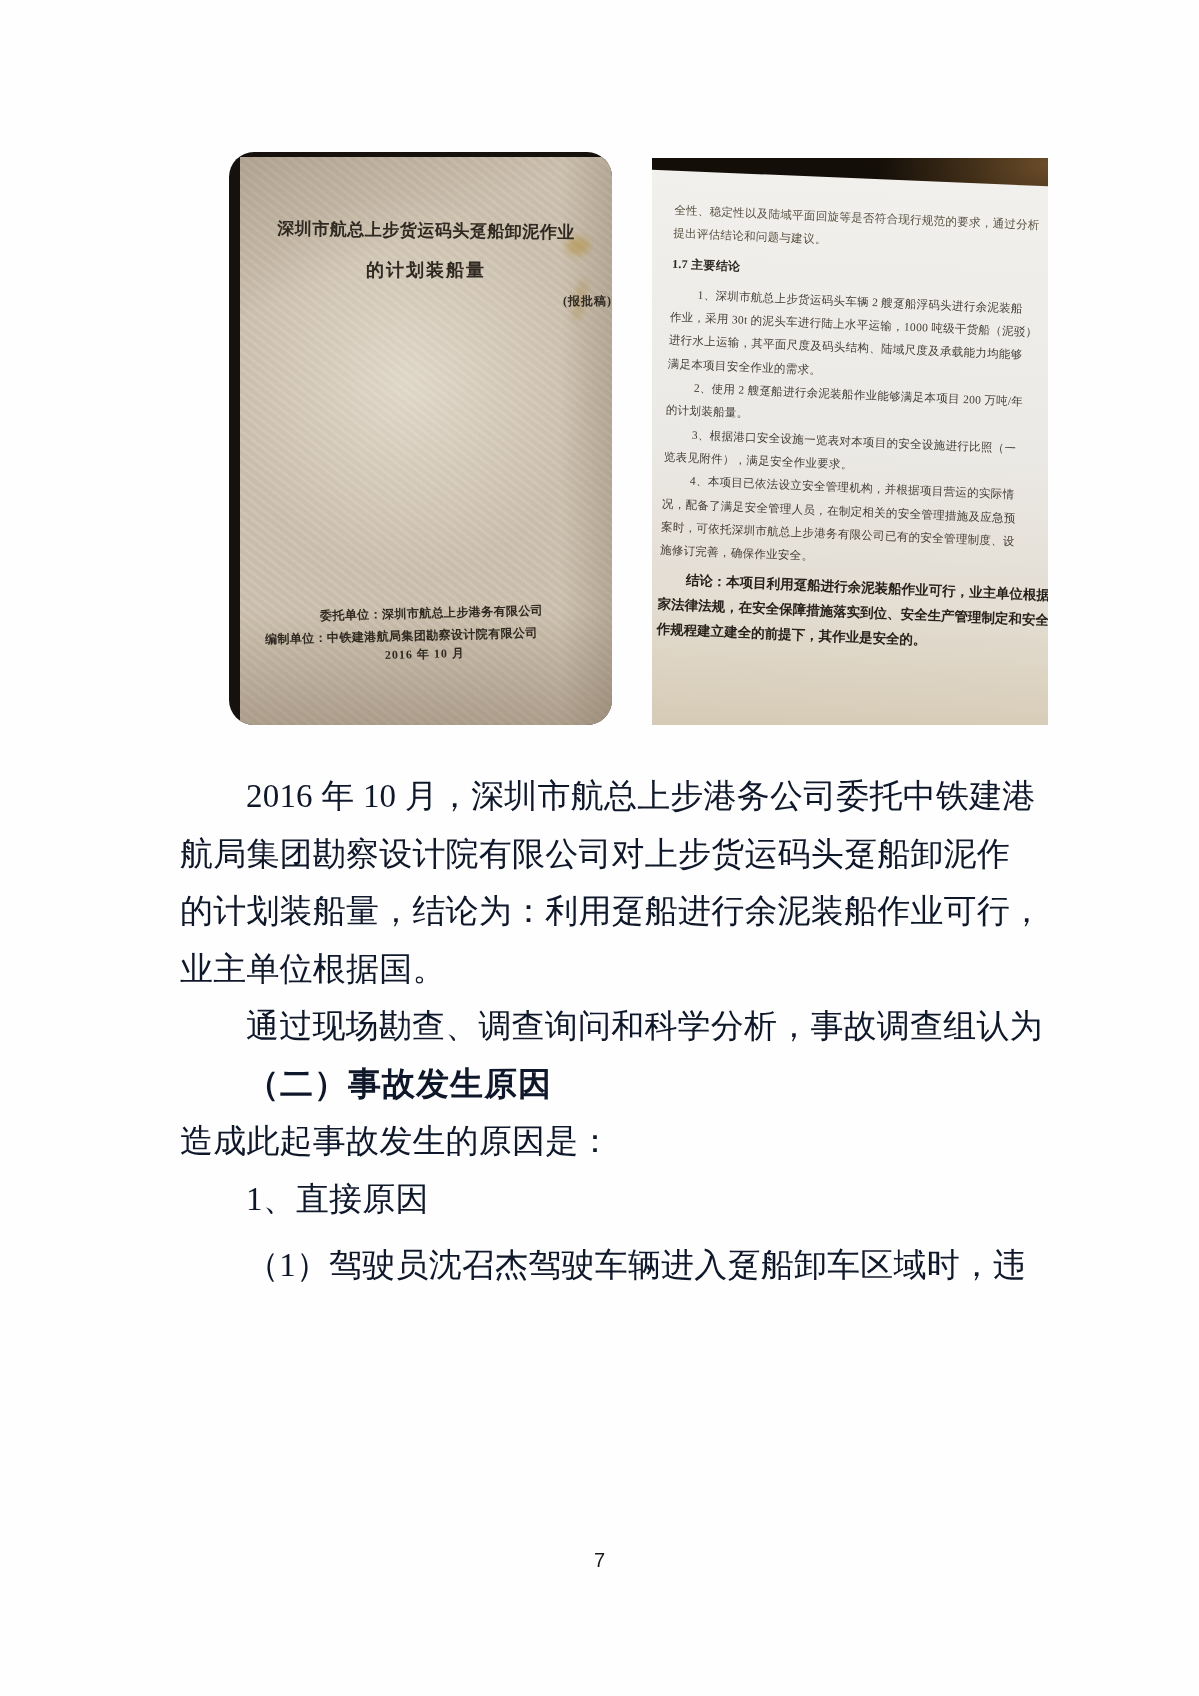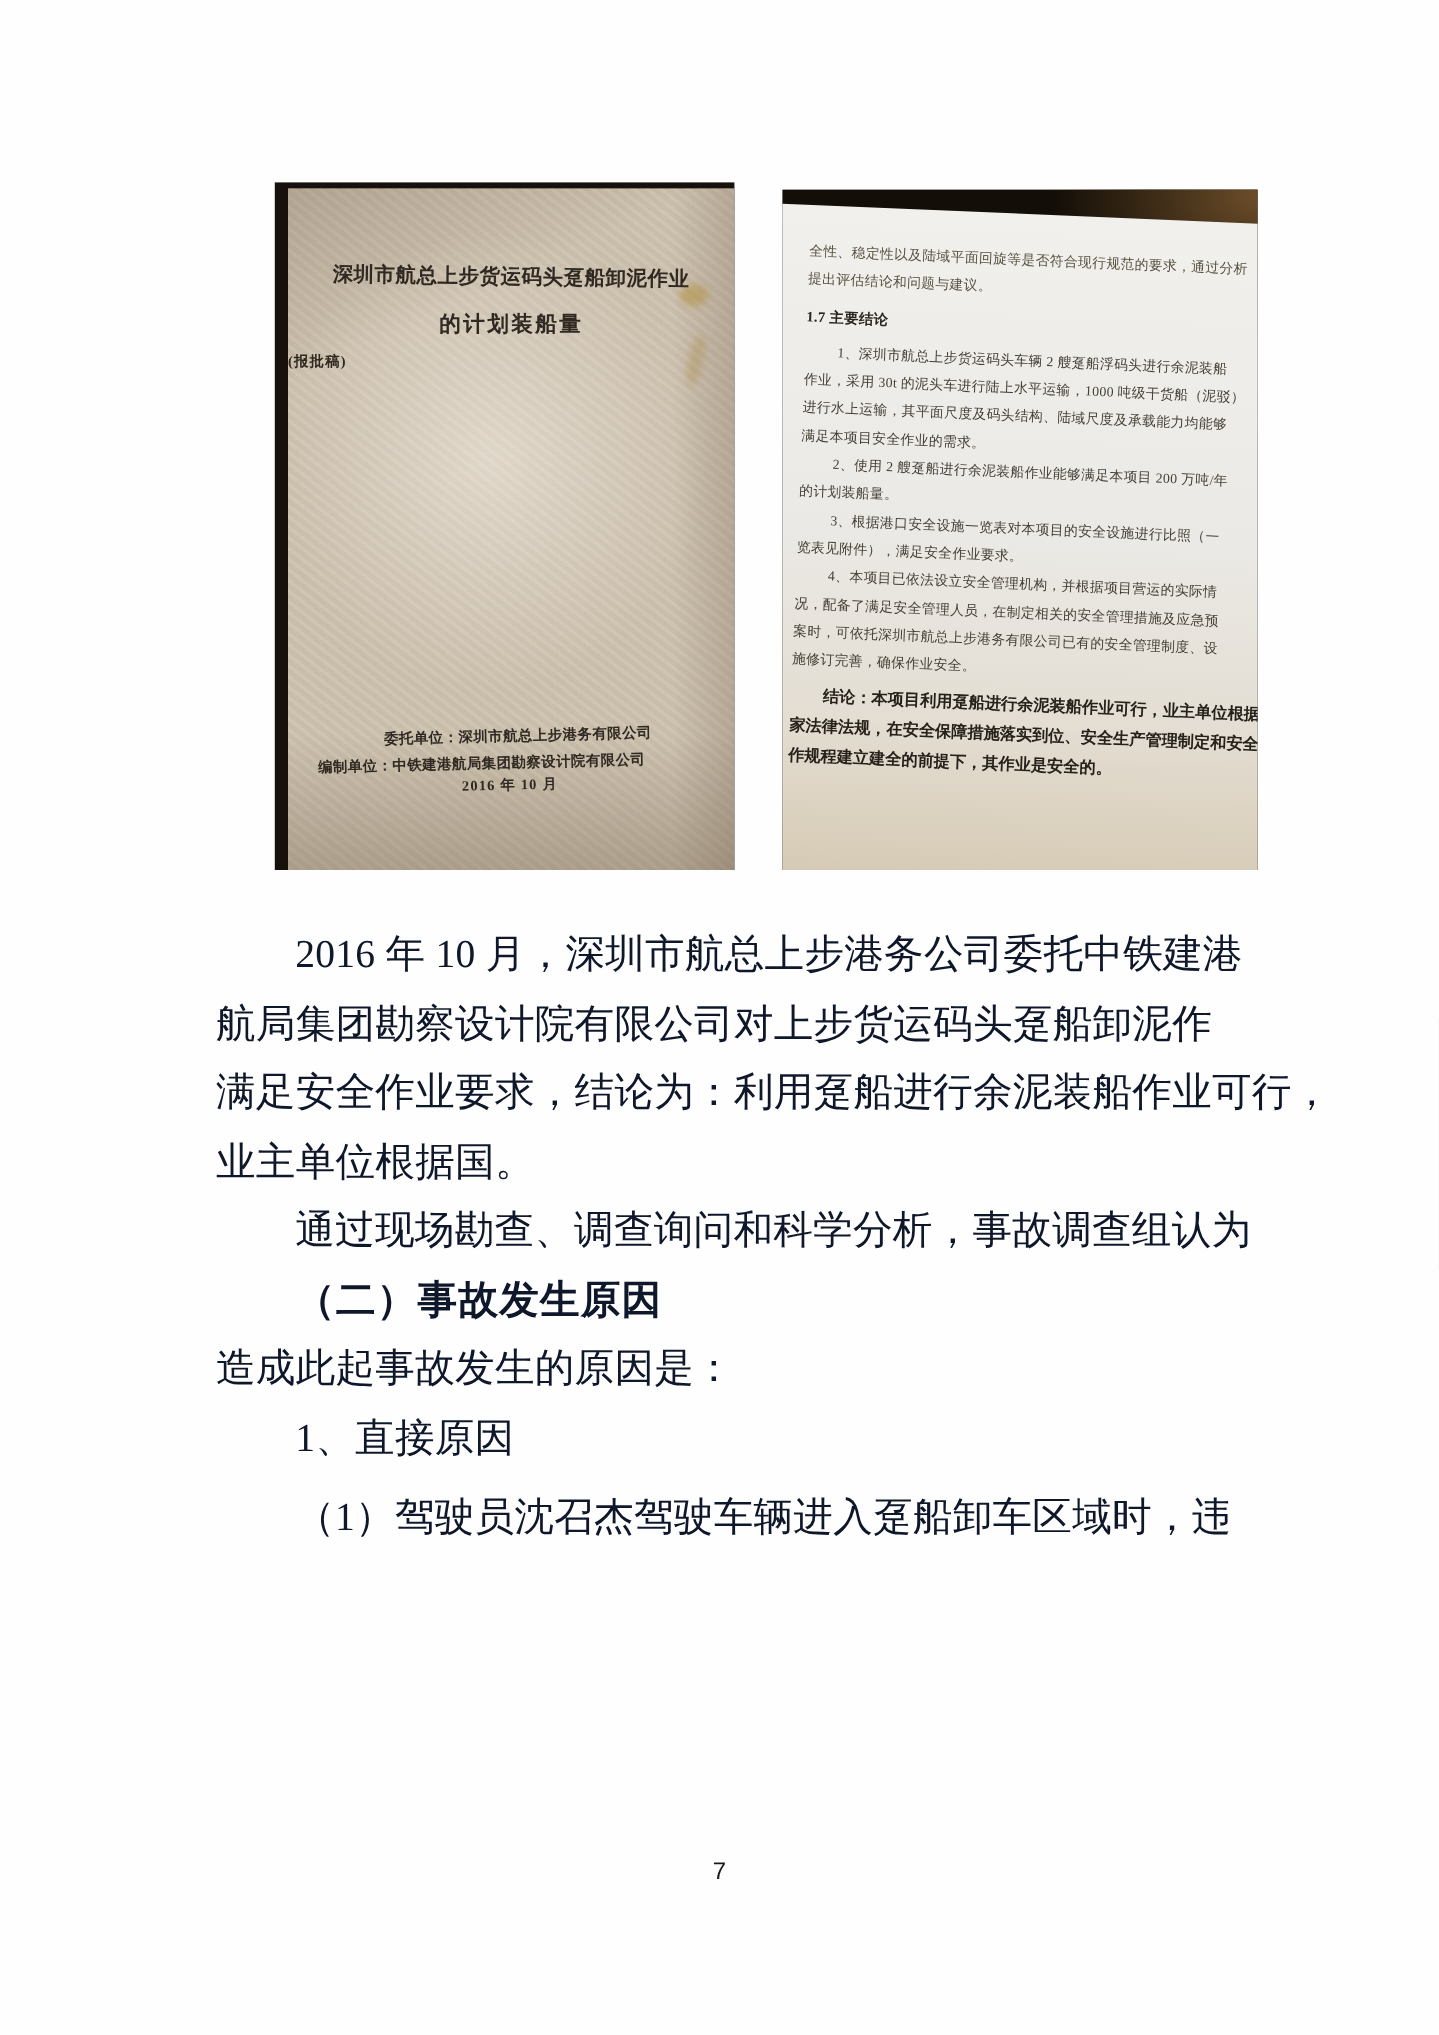--- a/index.html
+++ b/index.html
@@ -10,41 +10,42 @@
     margin:0 auto;
     overflow:hidden;
     font-family:"Liberation Serif","DejaVu Serif",serif;
   }
 
   
   .photo{position:absolute;overflow:hidden;}
   .photo-left{
     left:229px;top:152px;width:383px;height:573px;
     background:#17110d;
+    border-radius:25px;
   }
   .cover-paper{
     position:absolute;left:11px;top:5px;right:0;bottom:0;
     background:
       radial-gradient(ellipse 65% 45% at 45% 40%, rgba(255,252,244,0.40), rgba(255,252,244,0) 75%),
       linear-gradient(155deg, rgba(110,92,72,0.28) 0%, rgba(110,92,72,0) 22%),
       linear-gradient(to top, rgba(105,88,66,0.32), rgba(105,88,66,0) 20%),
       linear-gradient(to left, rgba(95,80,60,0.22), rgba(95,80,60,0) 14%),
       repeating-linear-gradient(38deg, rgba(255,255,255,0.05) 0 3px, rgba(120,100,80,0.05) 3px 7px),
       #cdc1af;
   }
   .stain1{position:absolute;right:22px;top:80px;width:24px;height:18px;border-radius:50%;
     background:rgba(178,146,66,0.55);filter:blur(3px);}
   .stain2{position:absolute;right:26px;top:122px;width:12px;height:42px;border-radius:45%;
     background:rgba(168,138,66,0.32);filter:blur(3px);transform:rotate(12deg);}
   .cover-text{position:absolute;left:0;top:0;right:0;bottom:0;color:#2f2921;font-weight:bold;}
   .cover-title1{position:absolute;left:0;right:0;top:62px;text-align:center;
     font-size:17px;letter-spacing:0.5px;transform:rotate(0.8deg);}
   .cover-title2{position:absolute;left:0;right:0;top:101px;text-align:center;
     font-size:18px;letter-spacing:2px;}
-  .cover-draft{position:absolute;left:0;right:0;top:136px;text-align:left;
+  .cover-draft{position:absolute;left:0;right:0;top:136px;text-align:right;
     font-size:12px;letter-spacing:1px;}
   .cover-client{position:absolute;left:80px;top:448px;font-size:12px;letter-spacing:0.4px;transform:rotate(-1.4deg);}
   .cover-compiler{position:absolute;left:25px;top:471px;font-size:12px;letter-spacing:0.4px;transform:rotate(-1.4deg);}
   .cover-date{position:absolute;left:145px;top:489px;font-size:12px;letter-spacing:1px;transform:rotate(-1.4deg);}
 
   
   .photo-right{
     left:652px;top:158px;width:396px;height:567px;
     background:
       radial-gradient(ellipse 60% 28% at 100% 1%, rgba(112,80,43,0.95) 0%, rgba(63,45,23,0.85) 40%, rgba(20,14,8,0) 72%),
@@ -118,21 +119,21 @@
       <div class="rline">施修订完善，确保作业安全。</div>
       <div class="rline concl ind first">结论：本项目利用趸船进行余泥装船作业可行，业主单位根据国</div>
       <div class="rline concl">家法律法规，在安全保障措施落实到位、安全生产管理制定和安全操</div>
       <div class="rline concl">作规程建立建全的前提下，其作业是安全的。</div>
     </div>
   </div>
 
   <div class="body-text">
     <div class="bline ind">2016 年 10 月，深圳市航总上步港务公司委托中铁建港</div>
     <div class="bline">航局集团勘察设计院有限公司对上步货运码头趸船卸泥作</div>
-    <div class="bline">满足安全作业要求，结论为：利用趸船进行余泥装船作业可行，</div>
+    <div class="bline">的计划装船量，结论为：利用趸船进行余泥装船作业可行，</div>
     <div class="bline">业主单位根据国。</div>
     <div class="bline ind">通过现场勘查、调查询问和科学分析，事故调查组认为</div>
     <div class="bline ind bold">（二）事故发生原因</div>
     <div class="bline">造成此起事故发生的原因是：</div>
     <div class="bline ind">1、直接原因</div>
     <div class="bline ind sp">（1）驾驶员沈召杰驾驶车辆进入趸船卸车区域时，违</div>
   </div>
 
   <div class="page-number">7</div>
 

